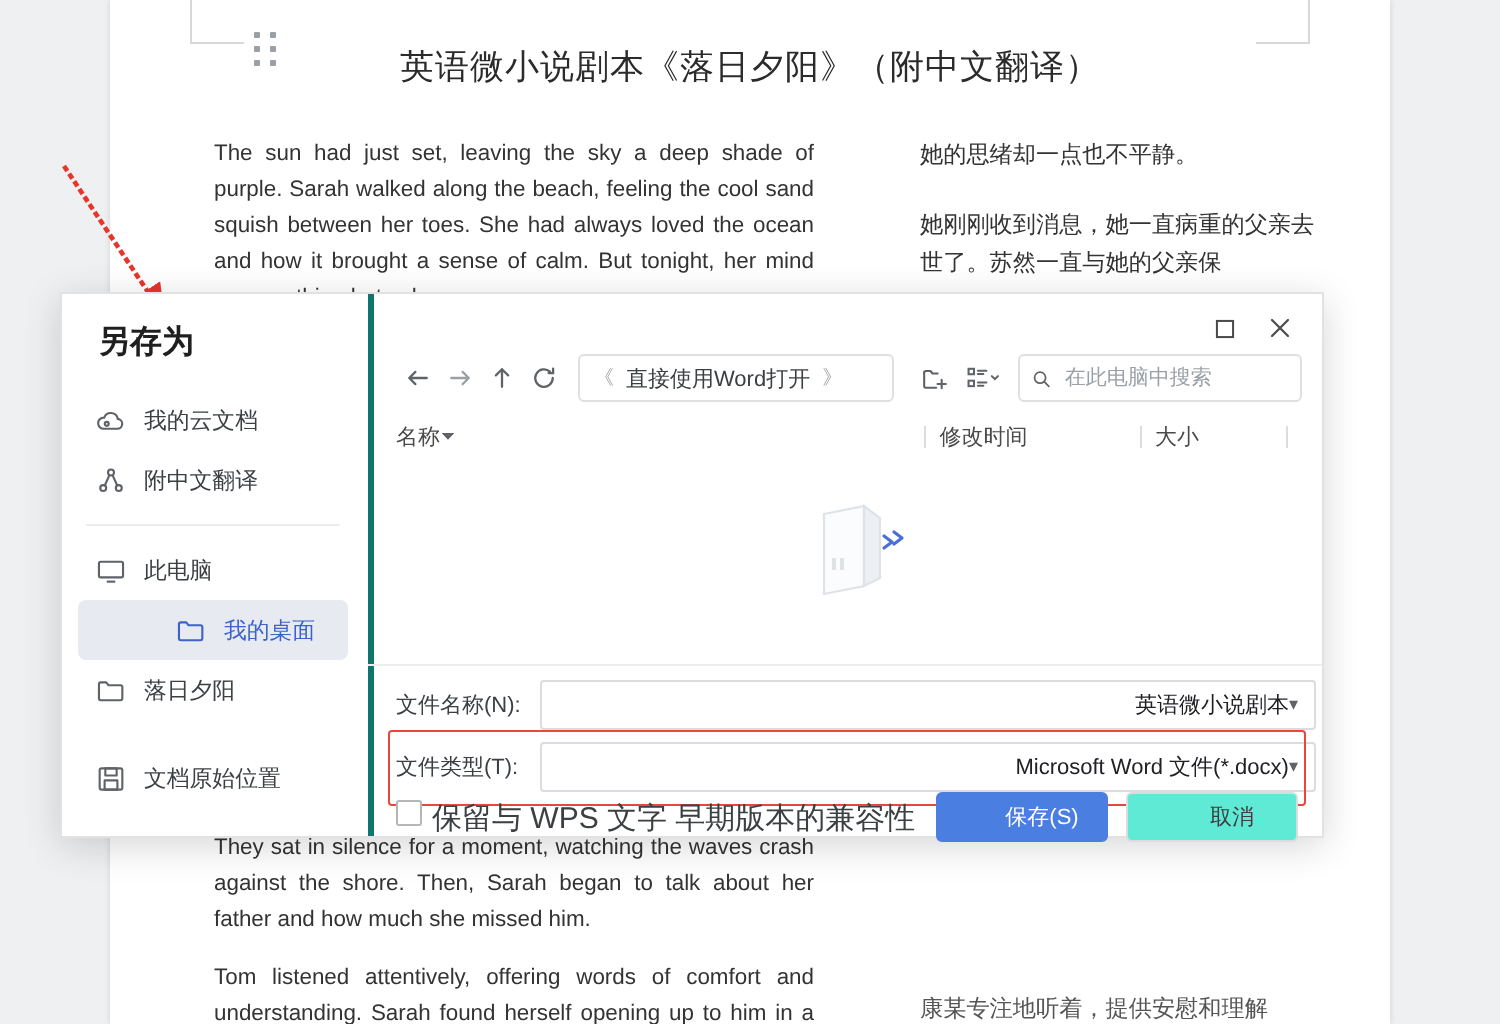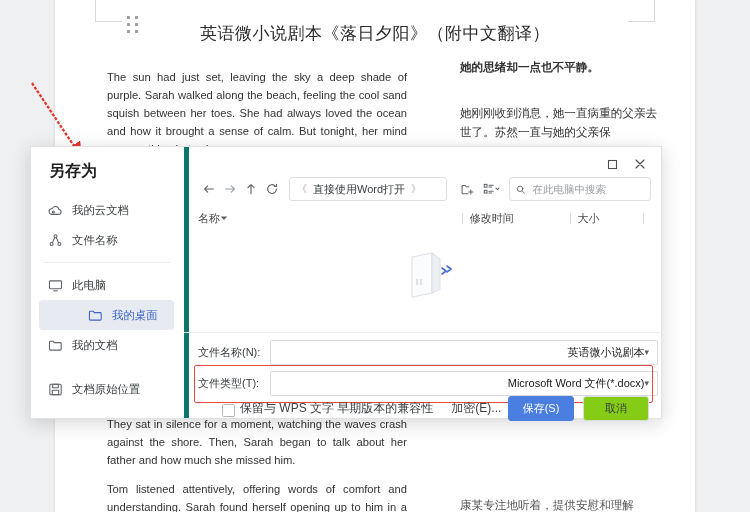--- a/index.html
+++ b/index.html
@@ -25,40 +25,40 @@
   }
   #drag-handle i{display:block;width:3px;height:3px;background:#9aa0a6;border-radius:.5px;}
   #doc-title{
     position:absolute;left:0;right:0;top:22px;text-align:center;
     font-size:17px;color:#2b2b2b;font-family:"Liberation Serif","DejaVu Serif",serif;
     letter-spacing:.5px;
   }
   .col-en{position:absolute;left:52px;width:300px;font-size:11.2px;line-height:18px;color:#333;text-align:justify;}
   .col-zh{position:absolute;left:405px;width:205px;font-size:11.6px;line-height:19px;color:#333;}
   .p-en-1{top:68px;}
-  .p-zh-1{top:57px;font-weight:bold;}
+  .p-zh-1{top:68px;}
   .p-zh-2{top:103px;}
   .p-en-2{top:415px;}
   .p-en-3{top:480px;}
   .p-zh-3{top:423px;}
   .p-zh-4{top:495px;}
   .faded{color:#555;}
 
   
   #annot-arrow{position:absolute;left:18px;top:80px;width:90px;height:90px;pointer-events:none;}
 
   
   #dialog{
     position:absolute;left:30px;top:146px;width:630px;height:271px;
     background:#ffffff;border:1px solid #e2e2e2;
     box-shadow:0 4px 18px rgba(0,0,0,.16);
   }
   #dlg-left{
     position:absolute;left:0;top:0;width:153px;height:100%;
-    background:#ffffff;border-right:5px solid #0f766e;
+    background:#ffffff;border-right:3px solid #0f766e;
   }
   #dlg-heading{
     position:absolute;left:18px;top:14px;font-size:16px;font-weight:bold;color:#1f1f1f;
   }
   #nav-list{position:absolute;left:0;top:48px;width:100%;}
   .nav-item{
     display:flex;align-items:center;height:30px;margin:0 10px 0 8px;padding-left:8px;
     border-radius:4px;font-size:11.4px;color:#3c4043;cursor:pointer;
   }
   .nav-item .ic{width:17px;height:17px;margin-right:8px;flex:none;display:block;}
@@ -107,33 +107,33 @@
   .field-ctrl{
     flex:1;height:23px;border:1px solid #dadce0;border-radius:2px;background:#fff;
     display:flex;align-items:center;padding:0 8px;font-size:11px;color:#202124;
   }
   .field-ctrl .val{flex:1;text-align:right;}
   .field-ctrl .dd{color:#5f6368;font-size:9px;}
   #type-highlight{
     position:absolute;left:10px;right:8px;top:218px;height:36px;
     border:1.5px solid #e8483c;border-radius:2px;pointer-events:none;
   }
-  #opts{position:absolute;left:14px;top:253px;display:flex;align-items:flex-end;font-size:12px;color:#3c4043;margin-left:24px;}
+  #opts{position:absolute;left:14px;top:253px;display:flex;align-items:flex-start;font-size:15px;color:#3c4043;}
   #opts .cb{
     width:11px;height:11px;border:1px solid #b6b6b6;border-radius:1.5px;background:#fff;
     margin-right:5px;flex:none;cursor:pointer;
   }
   #encrypt-link{margin-left:18px;color:#3c4043;cursor:pointer;}
   #btns{position:absolute;right:12px;top:249px;display:flex;gap:9px;}
   .btn{
     height:23px;min-width:64px;border-radius:3px;display:flex;align-items:center;justify-content:center;
-    font-size:11px;cursor:pointer;
+    font-size:11px;cursor:pointer;padding-left:20px;
   }
   .btn.primary{background:#4a7ee0;color:#fff;border:1px solid #4a7ee0;}
-  .btn.ghost{background:#84cc16;color:#3c4043;border:1px solid #dadce0;}
+  .btn.ghost{background:#5eead4;color:#3c4043;border:1px solid #dadce0;}
 </style>
 </head>
 <body>
 
 <div id="doc-canvas">
   <div id="page">
 
     <div class="corner-mark cm-tl"></div>
     <div class="corner-mark cm-tr"></div>
 
@@ -182,21 +182,21 @@
         <span>我的云文档</span>
       </div>
 
       <div class="nav-item">
         <svg class="ic" viewBox="0 0 24 24" fill="none" stroke="#5f6368" stroke-width="1.5" stroke-linecap="round">
           <circle cx="12" cy="6" r="2.1"></circle>
             <circle cx="6.5" cy="17" r="2.1"></circle>
             <circle cx="17.5" cy="17" r="2.1"></circle>
           <path d="M10.8 8 7.7 15M13.2 8l3.1 7"></path>
         </svg>
-        <span>文件名称</span>
+        <span>附中文翻译</span>
       </div>
 
       <div class="nav-sep"></div>
 
       <div class="nav-item">
         <svg class="ic" viewBox="0 0 24 24" fill="none" stroke="#5f6368" stroke-width="1.5" stroke-linejoin="round">
           <rect x="3.5" y="5.5" width="17" height="11" rx="1.2"></rect>
             <path d="M9 19.5h6"></path>
         </svg>
         <span>此电脑</span>
@@ -206,21 +206,21 @@
         <svg class="ic" viewBox="0 0 24 24" fill="none" stroke="#3b63c8" stroke-width="1.5" stroke-linejoin="round">
           <path d="M3.5 7.2a1.3 1.3 0 0 1 1.3-1.3h3.8l1.7 2h8.4a1.3 1.3 0 0 1 1.3 1.3v8a1.3 1.3 0 0 1-1.3 1.3H4.8a1.3 1.3 0 0 1-1.3-1.3z"></path>
         </svg>
         <span>我的桌面</span>
       </div>
 
       <div class="nav-item">
         <svg class="ic" viewBox="0 0 24 24" fill="none" stroke="#5f6368" stroke-width="1.5" stroke-linejoin="round">
           <path d="M3.5 7.2a1.3 1.3 0 0 1 1.3-1.3h3.8l1.7 2h8.4a1.3 1.3 0 0 1 1.3 1.3v8a1.3 1.3 0 0 1-1.3 1.3H4.8a1.3 1.3 0 0 1-1.3-1.3z"></path>
         </svg>
-        <span>我的文档</span>
+        <span>落日夕阳</span>
       </div>
 
       <div class="nav-gap"></div>
 
       <div class="nav-item">
         <svg class="ic" viewBox="0 0 24 24" fill="none" stroke="#5f6368" stroke-width="1.5" stroke-linejoin="round">
           <rect x="4" y="4.5" width="16" height="15" rx="1.4"></rect>
           <rect x="8" y="4.5" width="8" height="5"></rect>
           <rect x="7.5" y="13" width="9" height="6.5"></rect>
         </svg>

